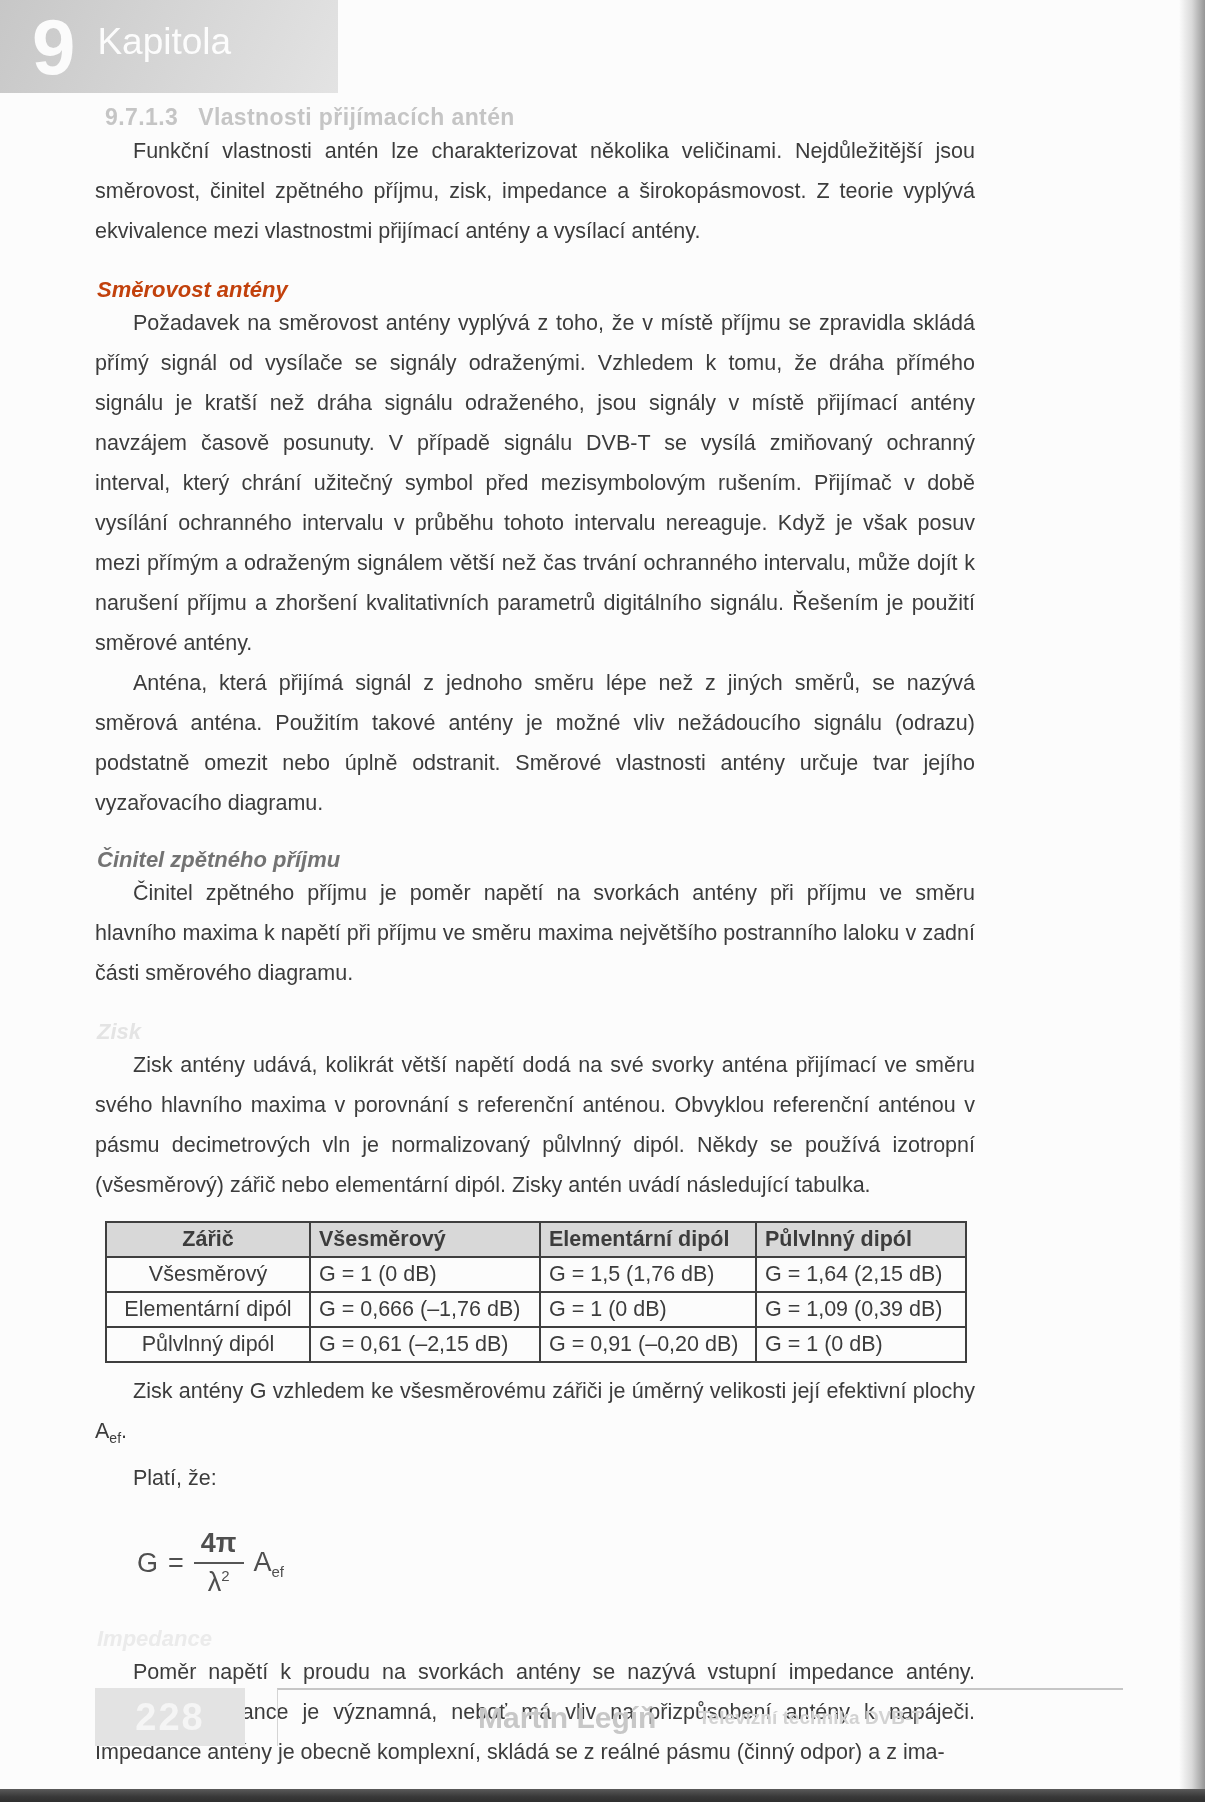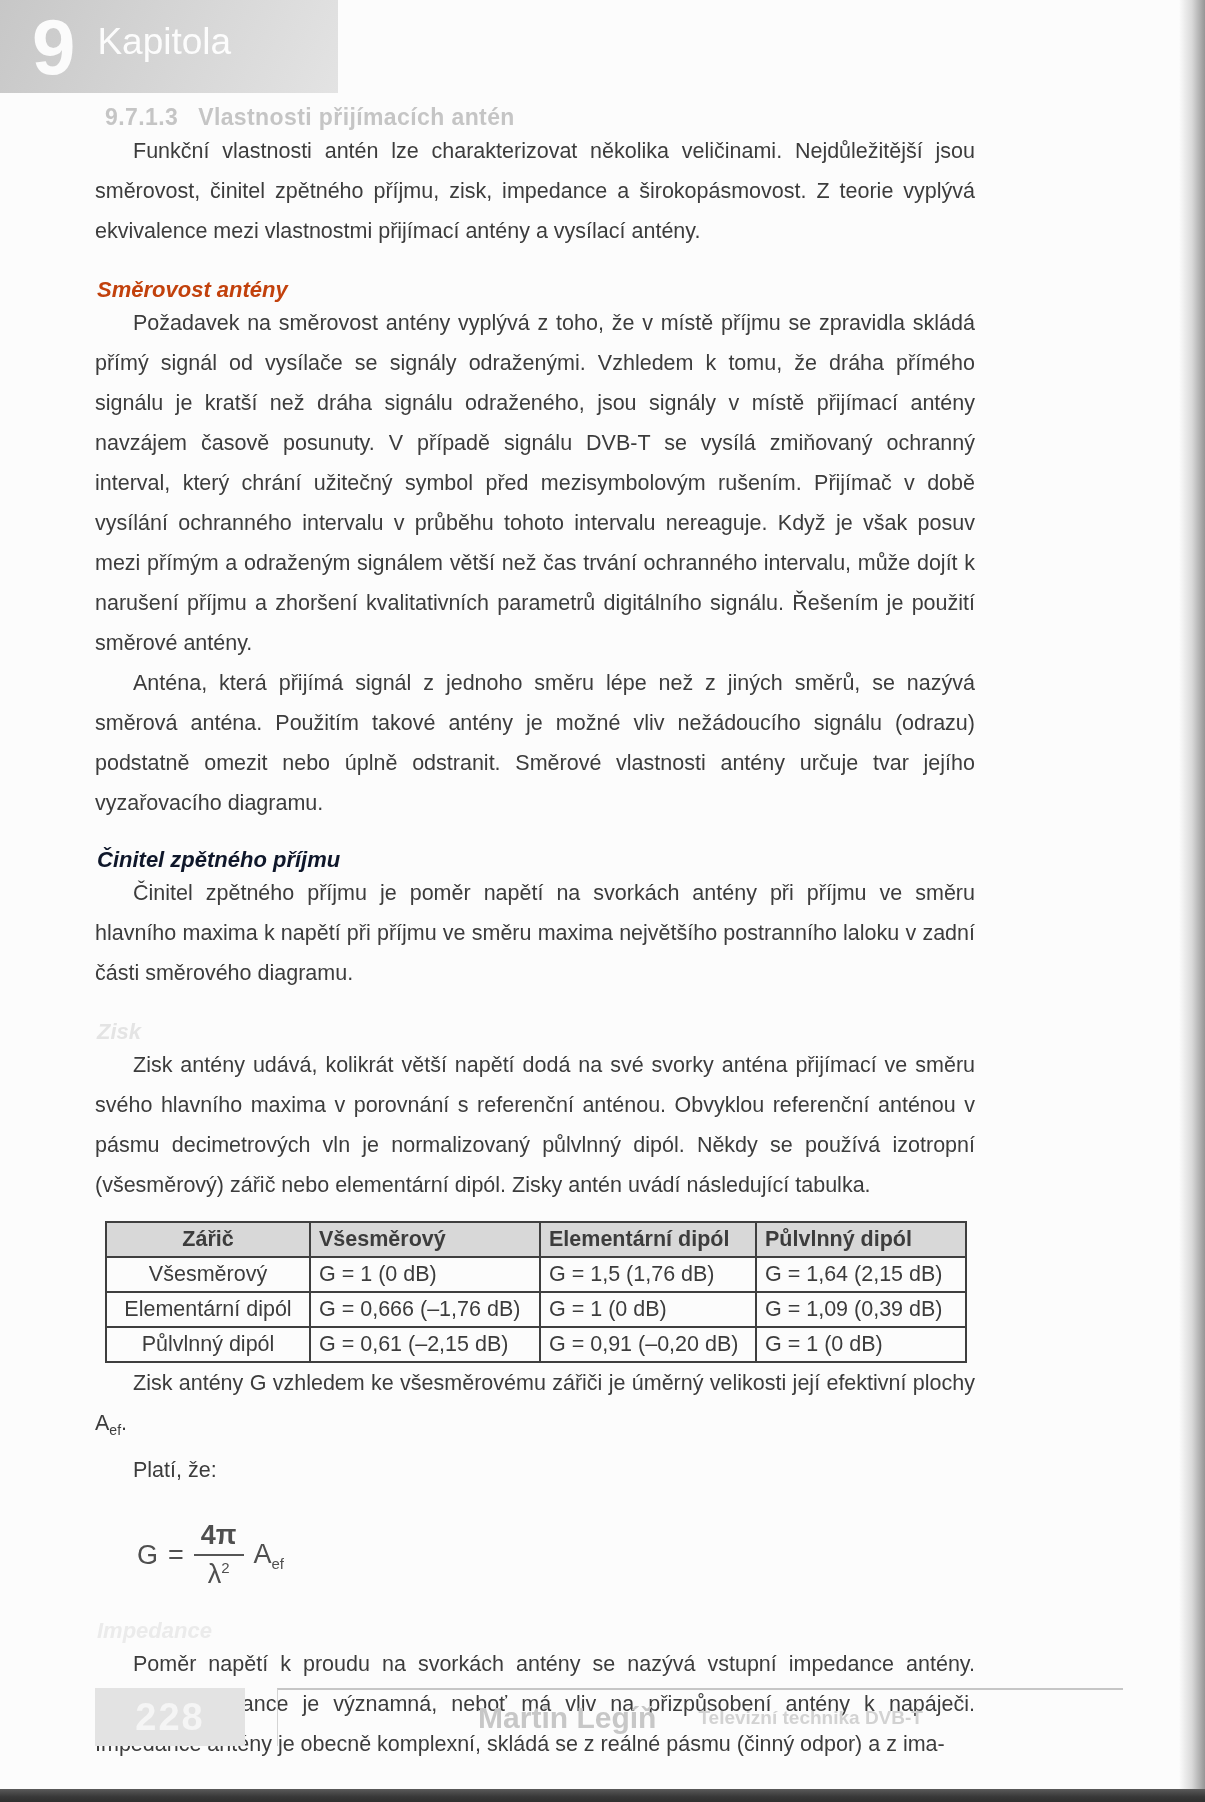--- a/index.html
+++ b/index.html
@@ -60,27 +60,27 @@
   .p5 { margin-top: 20px; }
   .p6 { margin-top: 22px; }
   .p7 { margin-top: 22px; }
   .p8 { margin-top: 14px; }
 
   .faded-sub {
     font-size: 22px; font-weight: bold; font-style: italic;
     margin: 0 0 0 2px;
   }
   .s1 { margin-top: 26px; color: #c2410c; }
-  .s2 { margin-top: 24px; color: #0f172a; }
+  .s2 { margin-top: 24px; color: #737373; }
   .s3 { margin-top: 26px; color: #e4e4e4; }
   .s4 { margin-top: 28px; color: #ebebeb; }
 
   table.gain {
     border-collapse: collapse;
-    margin: 16px 0 0 10px;
+    margin: 16px 0 8px 10px;
     table-layout: fixed;
   }
   table.gain th, table.gain td {
     border: 2px solid #3f3f3f;
     font-size: 21.5px;
     height: 31px;
     padding: 1px 8px;
     overflow: hidden; white-space: nowrap;
   }
   table.gain th { background: #d8d8d8; font-weight: bold; text-align: left; }

